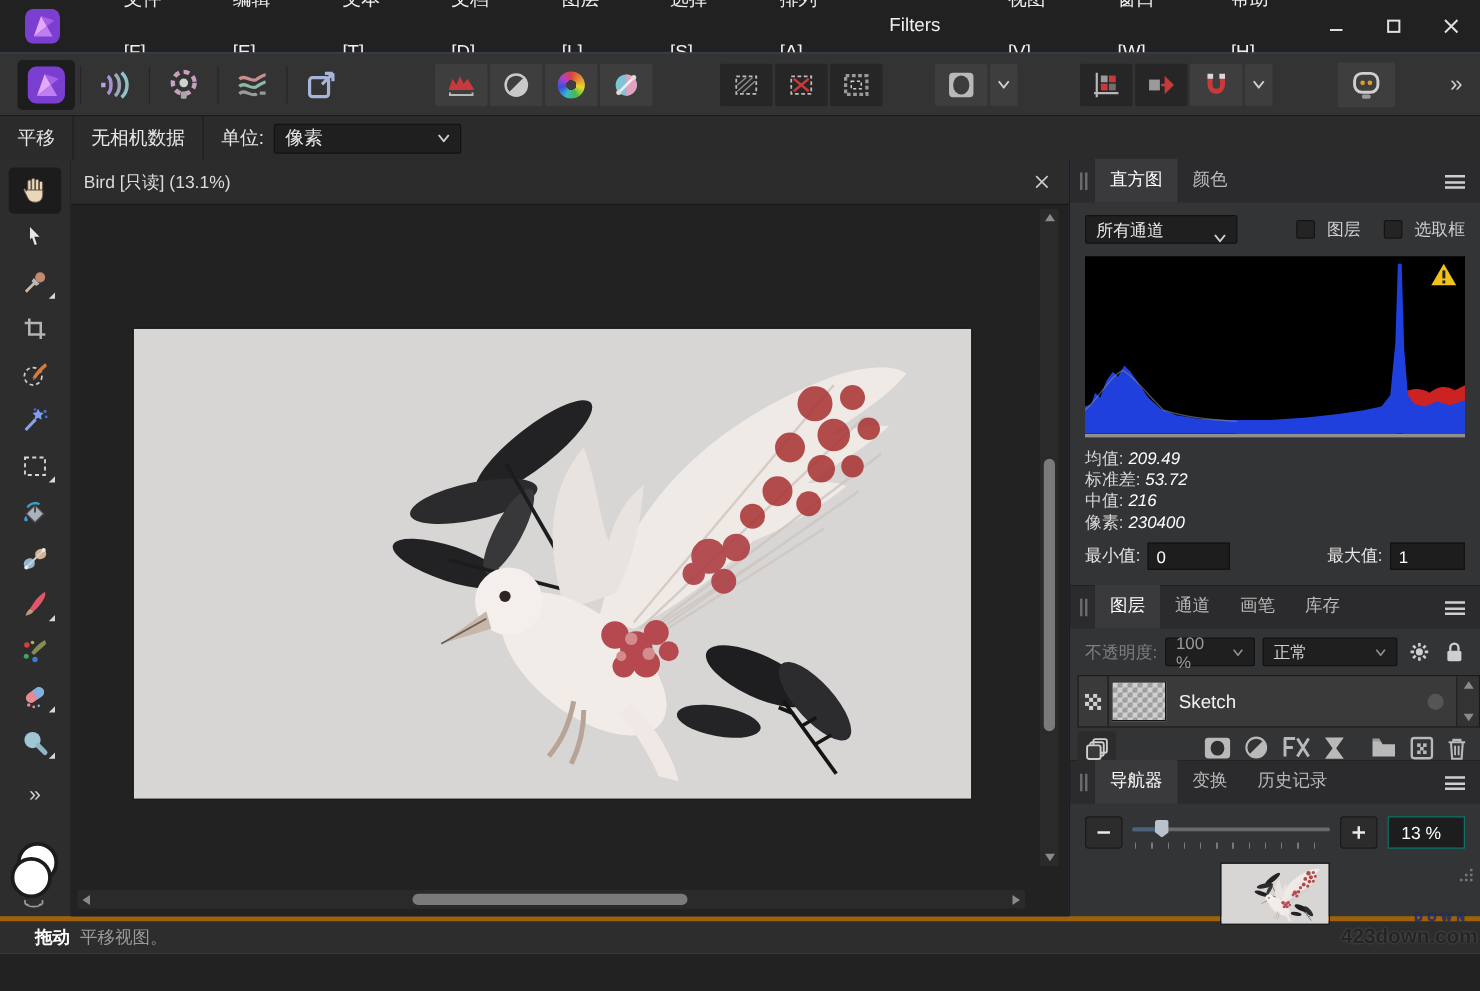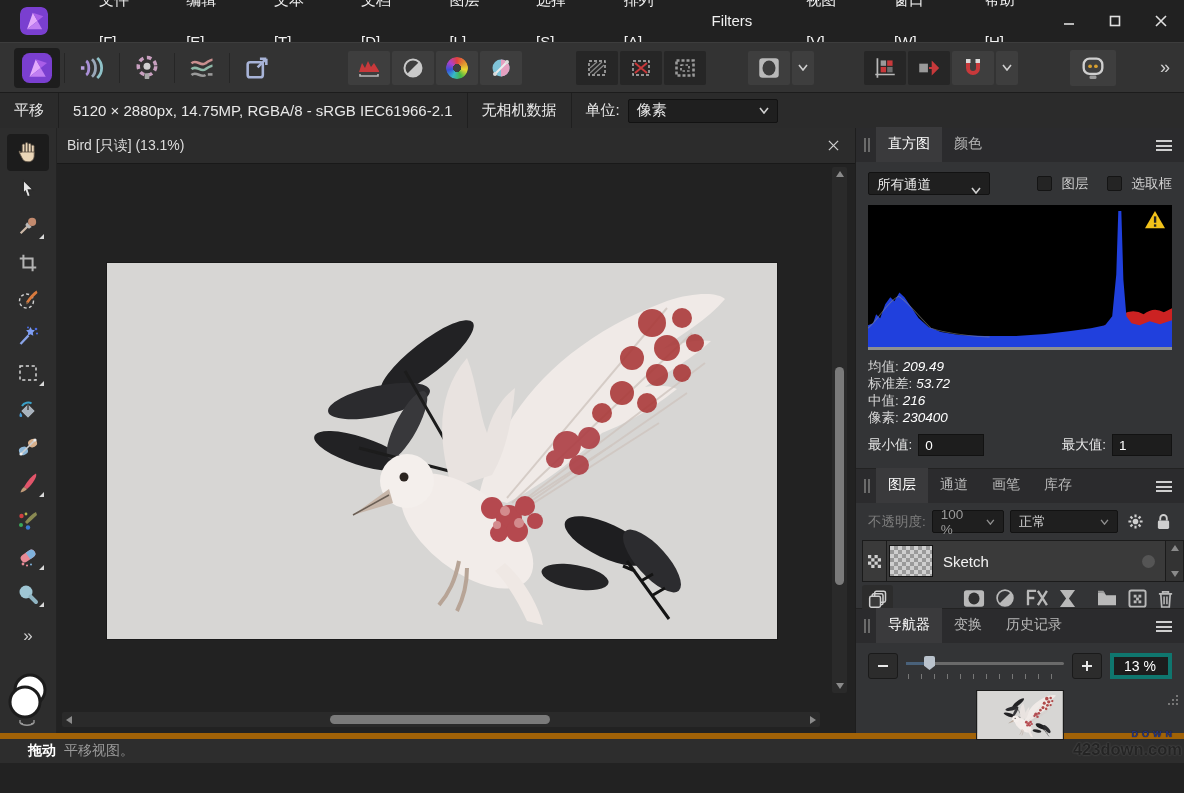--- a/index.html
+++ b/index.html
@@ -118,28 +118,28 @@
 
   
   .zoom-row { display:flex; align-items:center; padding:10px 12px 4px; gap:8px; }
   .zoom-btn { width:30px; height:26px; background:#2c2c2c; border:1px solid #1a1a1a; border-radius:3px; color:#e8e8e8; display:flex; align-items:center; justify-content:center; }
   .slider { flex:1; position:relative; height:26px; }
   .slider .track { position:absolute; left:0; right:0; top:9px; height:3px; background:#6a6a6a; border-radius:2px; }
   .slider .fill { position:absolute; left:0; width:22px; top:9px; height:3px; background:#49617a; }
   .slider .handle { position:absolute; left:18px; top:3px; width:11px; height:14px; background:#b9c2cc; border-radius:2px 2px 3px 3px; clip-path:polygon(0 0,100% 0,100% 70%,50% 100%,0 70%); }
   .slider .ticks { position:absolute; left:2px; right:2px; bottom:0; height:5px;
      background-image:repeating-linear-gradient(90deg,#777 0 1px,transparent 1px 13px); }
-  .zoom-value { width:62px; height:26px; background:#1d1d1d; border:4px solid #0f766e; display:flex; align-items:center; padding-left:10px; font-size:14px; color:#fff; }
+  .zoom-value { width:62px; height:26px; background:#1d1d1d; border:1px solid #0f766e; display:flex; align-items:center; padding-left:10px; font-size:14px; color:#fff; }
   .nav-thumb-wrap { flex:1; display:flex; align-items:flex-start; justify-content:center; padding-top:8px; }
   .nav-thumb { box-shadow:0 0 0 1px #1c1c1c; }
   .corner-grip { position:absolute; right:6px; bottom:34px; width:10px; height:10px; }
   .corner-grip i { position:absolute; width:2px; height:2px; background:#777; }
 
   
-  .statusbar { height:30px; background:#2d2d2d; border-top:6px solid #a16207; display:flex; align-items:center; padding-left:28px; flex:0 0 auto; font-size:14px; }
+  .statusbar { height:30px; background:#2d2d2d; border-top:4px solid #a16207; display:flex; align-items:center; padding-left:28px; flex:0 0 auto; font-size:14px; }
   .status-action { font-weight:bold; color:#ffffff; }
   .status-hint { color:#9a9a9a; margin-left:8px; }
 
   
   .watermark { position:absolute; right:2px; bottom:6px; width:122px; text-align:right; z-index:50; line-height:1; pointer-events:none; }
   .wm-big { font-size:36px; font-weight:bold; font-style:italic; letter-spacing:-2px; color:#24357e; text-shadow:0 0 1px #0a0f2a; }
   .wm-down { font-size:9px; font-weight:bold; letter-spacing:4px; color:#24357e; margin:-4px 6px 2px 0; text-shadow:0 0 1px #0a0f2a; }
   .wm-site { font-size:16.5px; font-weight:bold; color:#242424; text-shadow:0 0 2px rgba(190,190,190,.35); }
 </style>
 </head>
@@ -409,23 +409,20 @@
         <rect x="9" y="18.5" width="6" height="3" rx="1.2" fill="#9a9a9a"></rect>
       </svg>
     </button>
 
     <span class="overflow-glyph" style="margin-left:auto;margin-right:14px">»</span>
   </div>
 
   <div class="contextbar">
     <div class="ctx-seg">
         <span>平移</span>
-      </div>
-    <div class="ctx-seg">
-        <span>5120 × 2880px, 14.75MP, RGBA/8 - sRGB IEC61966-2.1</span>
       </div>
     <div class="ctx-seg">
         <span>无相机数据</span>
       </div>
     <div class="ctx-seg" style="border-right:none">
       <span>单位:</span>
       <div class="select unit-select">
         <span>像素</span>
         <svg class="chev" width="10" height="7" viewBox="0 0 10 7">
             <path d="M1 1 L5 6 L9 1" stroke="#cfcfcf" stroke-width="1.6" fill="none"></path>

